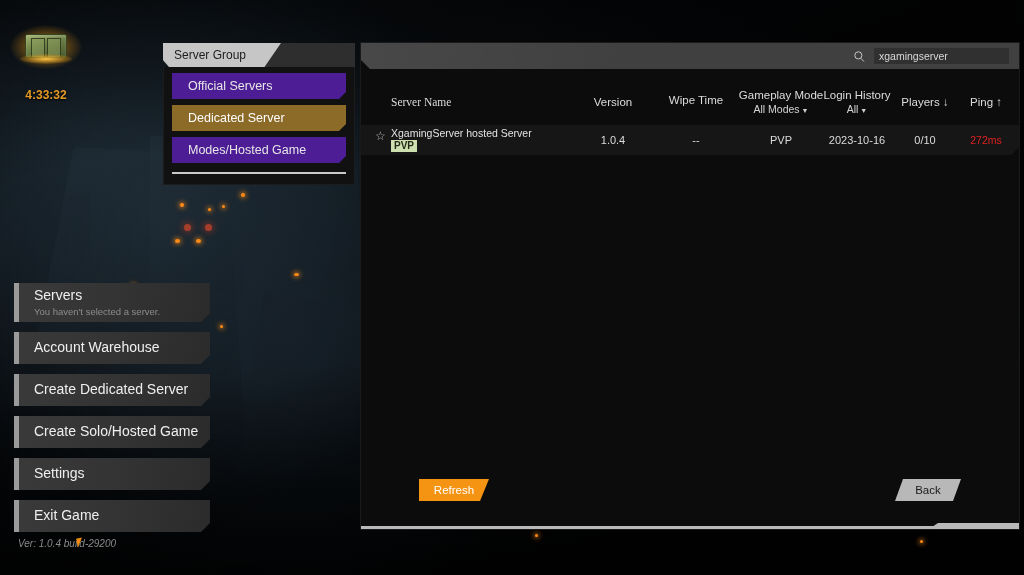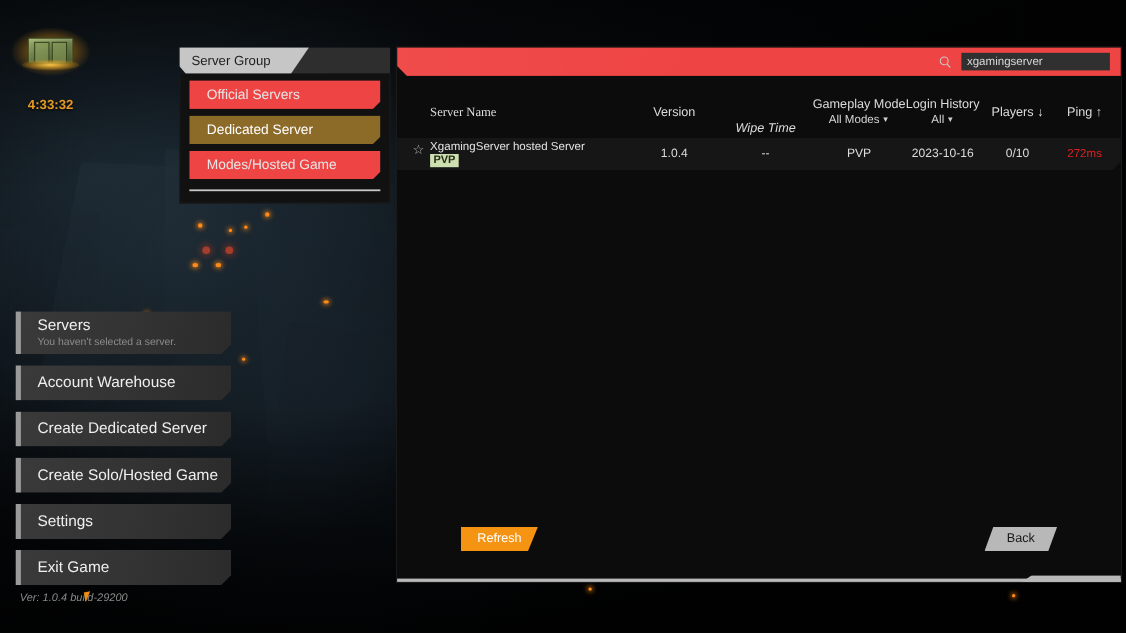--- a/index.html
+++ b/index.html
@@ -91,38 +91,38 @@
     clip-path: polygon(0 0, 100% 0, 86% 100%, 6px 100%, 0 calc(100% - 7px));
     display: flex; align-items: center;
   }
   .group-tab span { padding-left: 11px; font-size: 12px; font-weight: normal; color: #1d1d1d; }
   .group-list {
     background: #111111; border: 1px solid #1c1c1c; border-top: none;
     padding: 6px 8px 10px 8px;
   }
   .group-item {
     height: 26px; margin-bottom: 6px; display: flex; align-items: center;
-    background: #ef4444; color: #e6e6e6; font-size: 12.5px; padding-left: 16px;
+    background: #4c1d95; color: #e6e6e6; font-size: 12.5px; padding-left: 16px;
     clip-path: polygon(0 0, 100% 0, 100% calc(100% - 7px), calc(100% - 7px) 100%, 0 100%);
   }
   .group-item:last-child { margin-bottom: 0; }
   .group-item.active { background: #8c6a28; color: #ffffff; }
   .group-underline {
     margin: 9px 0 0 0; height: 2px; background: #c9c9c9;
     clip-path: polygon(0 0, 100% 0, 100% 100%, 0 100%);
   }
 
   
   .main-panel {
     position: absolute; left: 360px; top: 42px; width: 660px; height: 488px;
     background: #0c0c0c; border: 1px solid #1a1a1a;
     clip-path: polygon(0 0, 100% 0, 100% 100%, 0 100%);
   }
   .search-bar {
-    position: relative; height: 26px; background: #ef4444;
+    position: relative; height: 26px; background: #404040;
     clip-path: polygon(0 0, 100% 0, 100% 100%, 9px 100%, 0 calc(100% - 9px));
     display: flex; align-items: center; justify-content: flex-end;
   }
   .search-bar .sheen {
     position: absolute; left: 0; top: 0; width: 55%; height: 100%;
     background: linear-gradient(100deg, rgba(255,255,255,.045) 0%, rgba(255,255,255,0) 75%);
     pointer-events: none;
   }
   .search-icon { margin-right: 8px; display: flex; align-items: center; }
   .search-input {
@@ -273,21 +273,21 @@
           <circle cx="6.6" cy="6.6" r="4.4" fill="none" stroke="#c9c9c9" stroke-width="1.2"></circle>
           <line x1="9.9" y1="10.3" x2="13.4" y2="14.2" stroke="#c9c9c9" stroke-width="1.2"></line>
         </svg>
       </span>
       <input class="search-input" type="text" placeholder="Search" value="xgamingserver" style="">
     </div>
 
     <div class="table-head">
       <div class="th" style="left:30px; top:9px; text-align:left;font-family:Liberation Serif, serif;">Server Name</div>
       <div class="th" style="left:222px; top:9px; width:60px;">Version</div>
-      <div class="th" style="left:300px; top:24px; width:70px;font-style:italic;">Wipe Time</div>
+      <div class="th" style="left:300px; top:7px; width:70px;">Wipe Time</div>
       <div class="th" style="left:370px; top:2px; width:100px;">
         <span>Gameplay Mode</span>
         <span class="sub"><span>All Modes</span><span class="caret">▼</span></span>
       </div>
       <div class="th" style="left:456px; top:2px; width:80px;">
         <span>Login History</span>
         <span class="sub"><span>All</span><span class="caret">▼</span></span>
       </div>
       <div class="th" style="left:510px; top:9px; width:108px;">Players ↓</div>
       <div class="th" style="left:592px; top:9px; width:66px;">Ping ↑</div>

